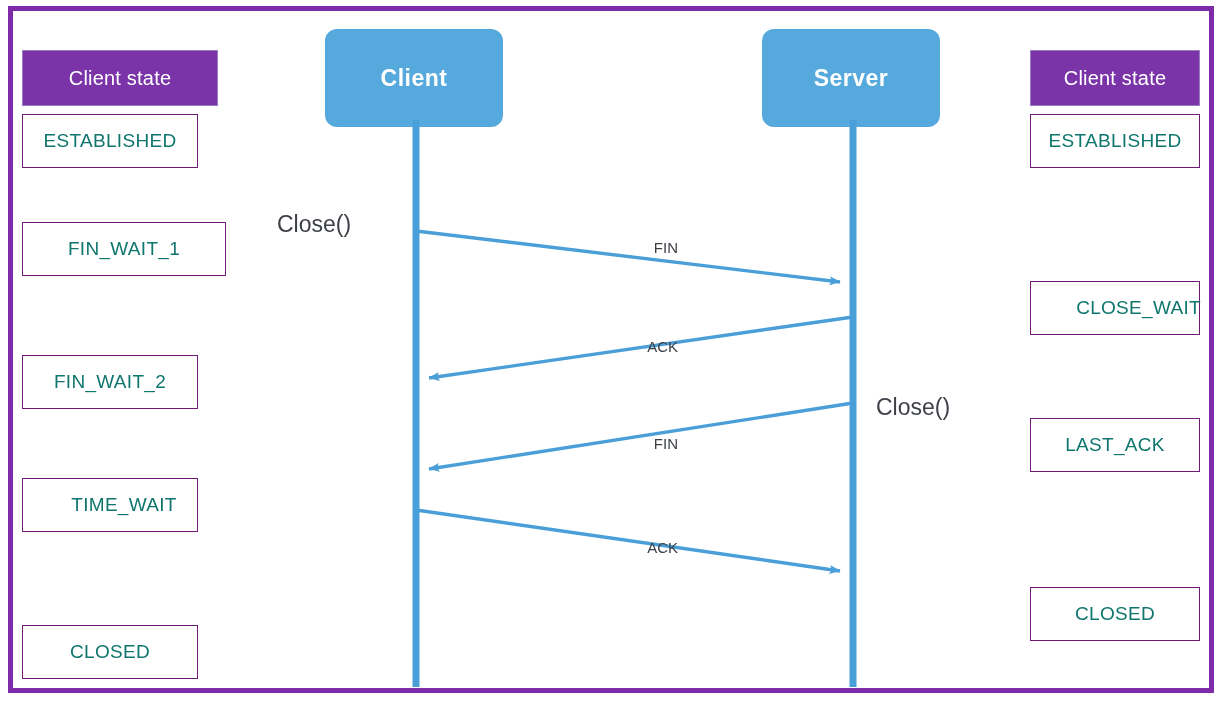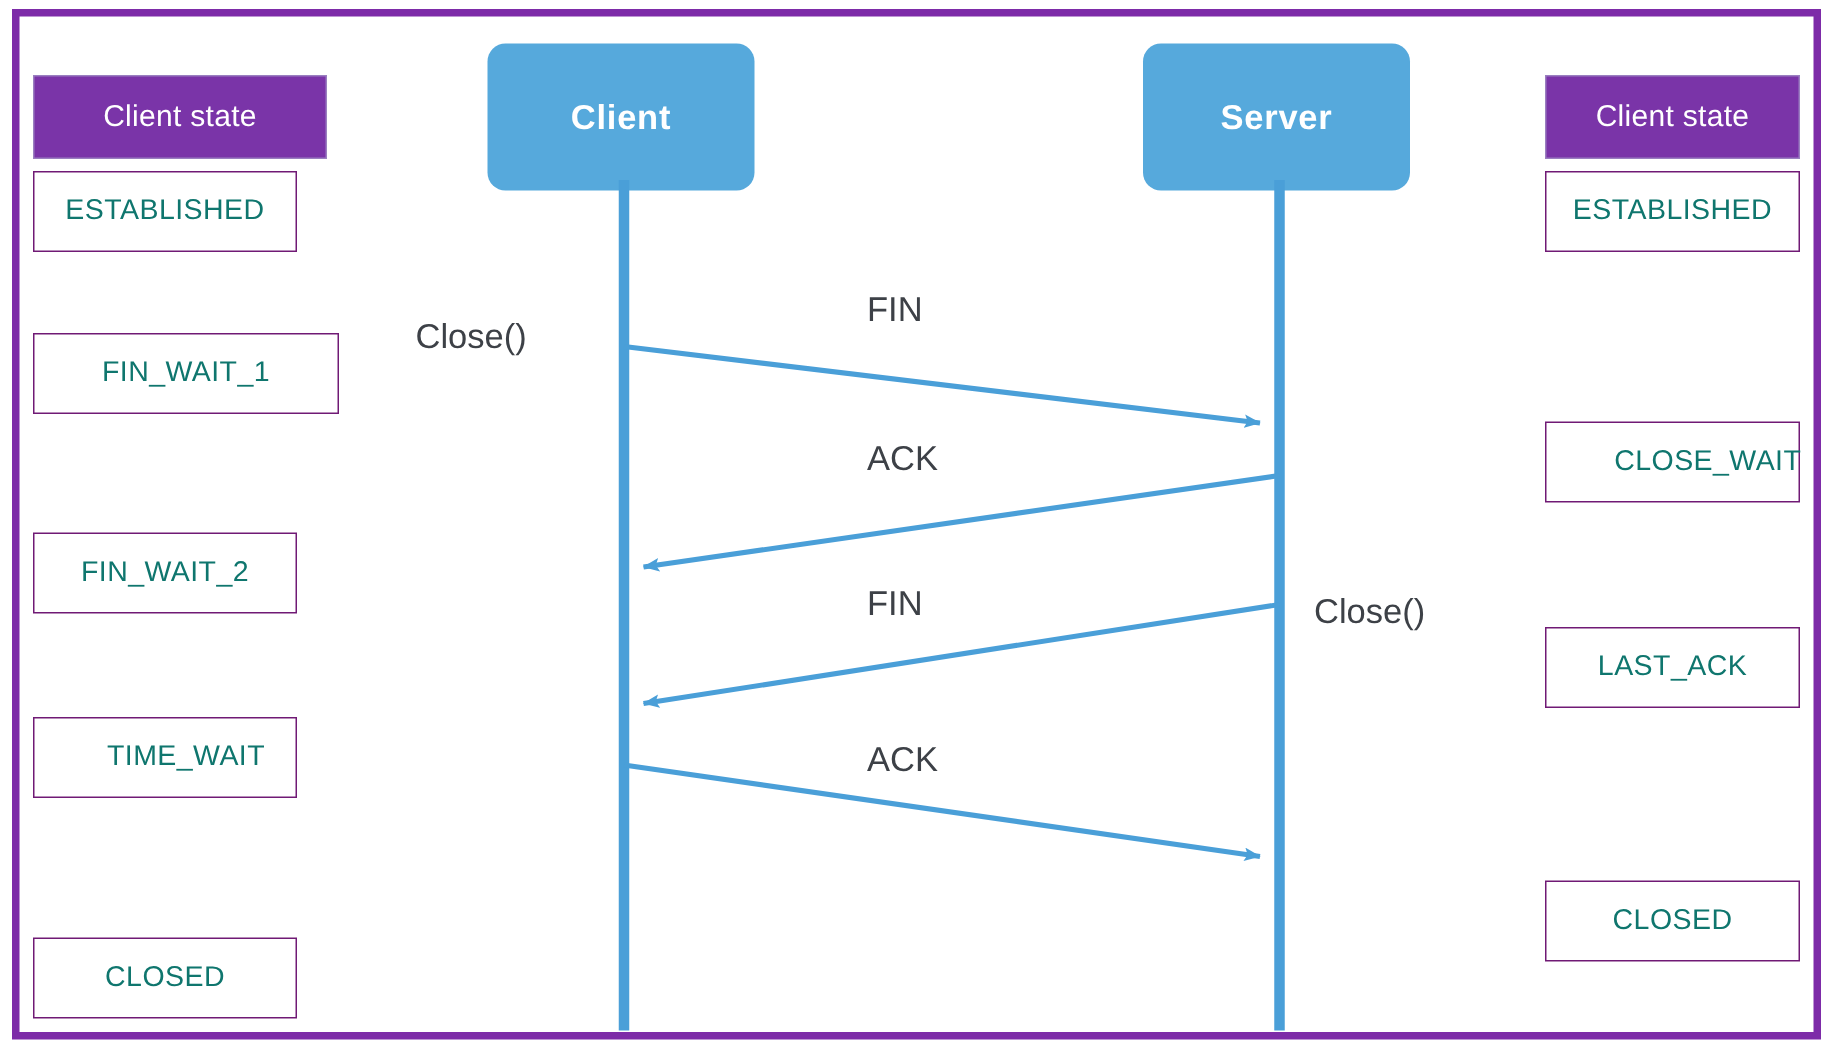--- a/index.html
+++ b/index.html
@@ -75,23 +75,24 @@
     font-weight: bold;
     display: flex;
     align-items: center;
     justify-content: center;
     letter-spacing: 0.5px;
   }
   
   .msg-label {
     position: absolute;
     color: #3d4147;
-    font-size: 23px;
-    text-align: left;
+    font-size: 15px;
+    text-align: right;
     white-space: nowrap;
+    margin-top: 46px;
   }
   
   .call-label {
     position: absolute;
     color: #3d4147;
     font-size: 23px;
     white-space: nowrap;
   }
 </style>
 </head>

